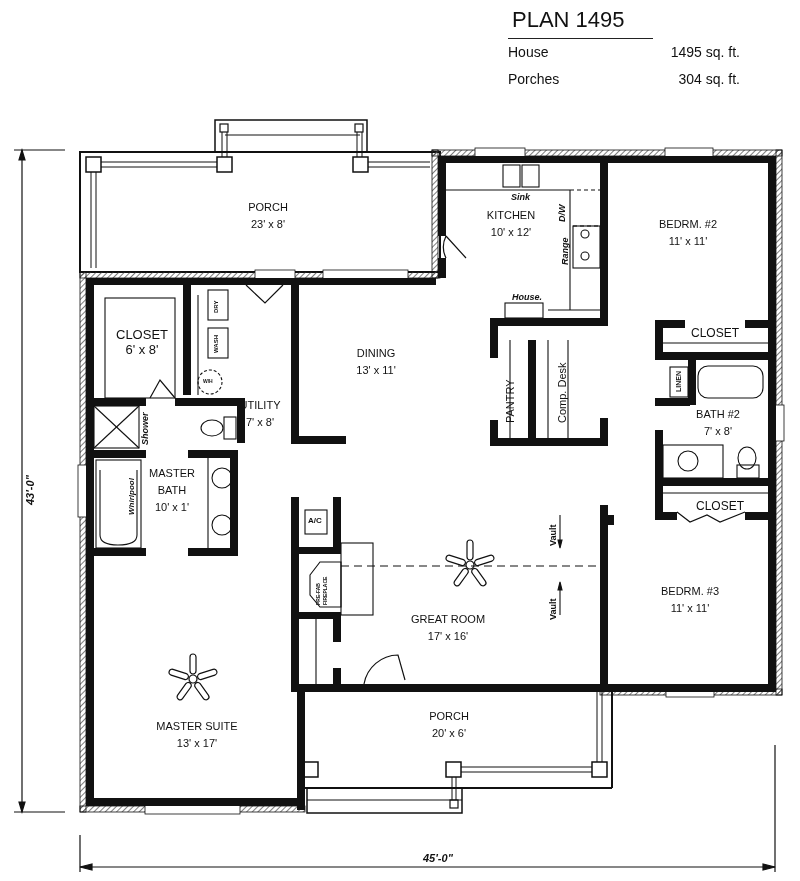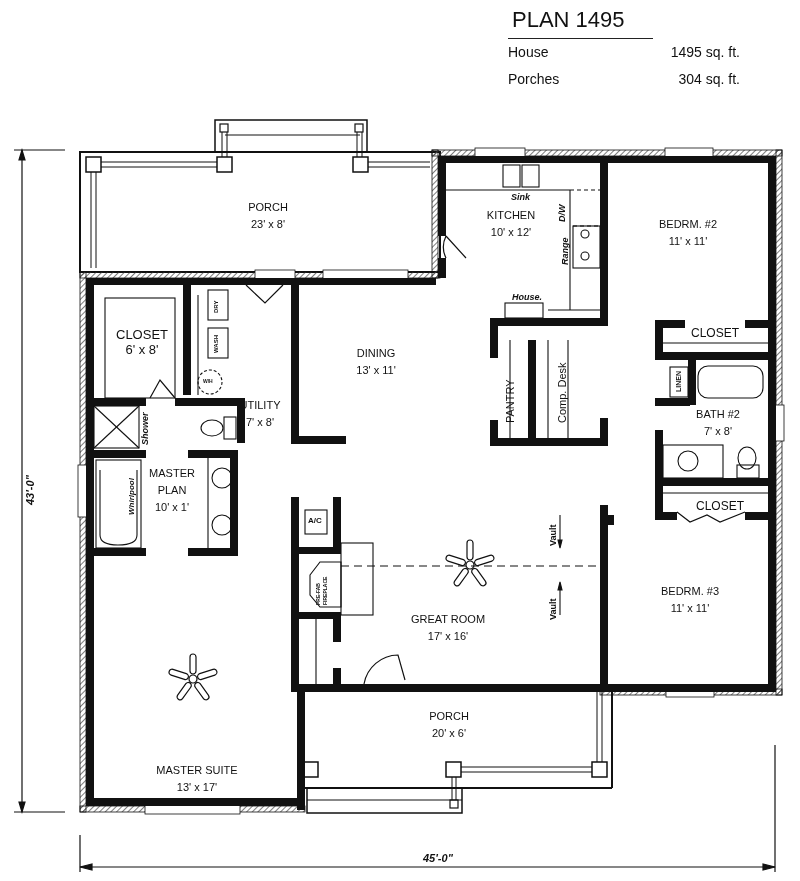--- a/index.html
+++ b/index.html
@@ -279,36 +279,36 @@
 <div class="room-label" style="left:260px;top:374px;margin-top:40px;">
   <span>UTILITY</span>
   <span>7' x 8'</span>
 </div>
 <div class="room-label" style="left:376px;top:362px;">
   <span>DINING</span>
   <span>13' x 11'</span>
 </div>
 <div class="room-label" style="left:172px;top:490px;">
   <span>MASTER</span>
-  <span>PLAN</span>
+  <span>BATH</span>
   <span>10' x 1'</span>
 </div>
 <div class="room-label" style="left:718px;top:423px;">
   <span>BATH #2</span>
   <span>7' x 8'</span>
 </div>
 <div class="room-label" style="left:448px;top:628px;">
   <span>GREAT ROOM</span>
   <span>17' x 16'</span>
 </div>
 <div class="room-label" style="left:690px;top:600px;">
   <span>BEDRM. #3</span>
   <span>11' x 11'</span>
 </div>
-<div class="room-label" style="left:197px;top:735px;margin-top:44px;">
+<div class="room-label" style="left:197px;top:735px;">
   <span>MASTER SUITE</span>
   <span>13' x 17'</span>
 </div>
 <div class="room-label" style="left:449px;top:725px;">
   <span>PORCH</span>
   <span>20' x 6'</span>
 </div>
 
 <span class="small-label" style="left:511px;top:192px;">Sink</span>
 <span class="small-label vert" style="left:557px;top:222px;">D/W</span>

